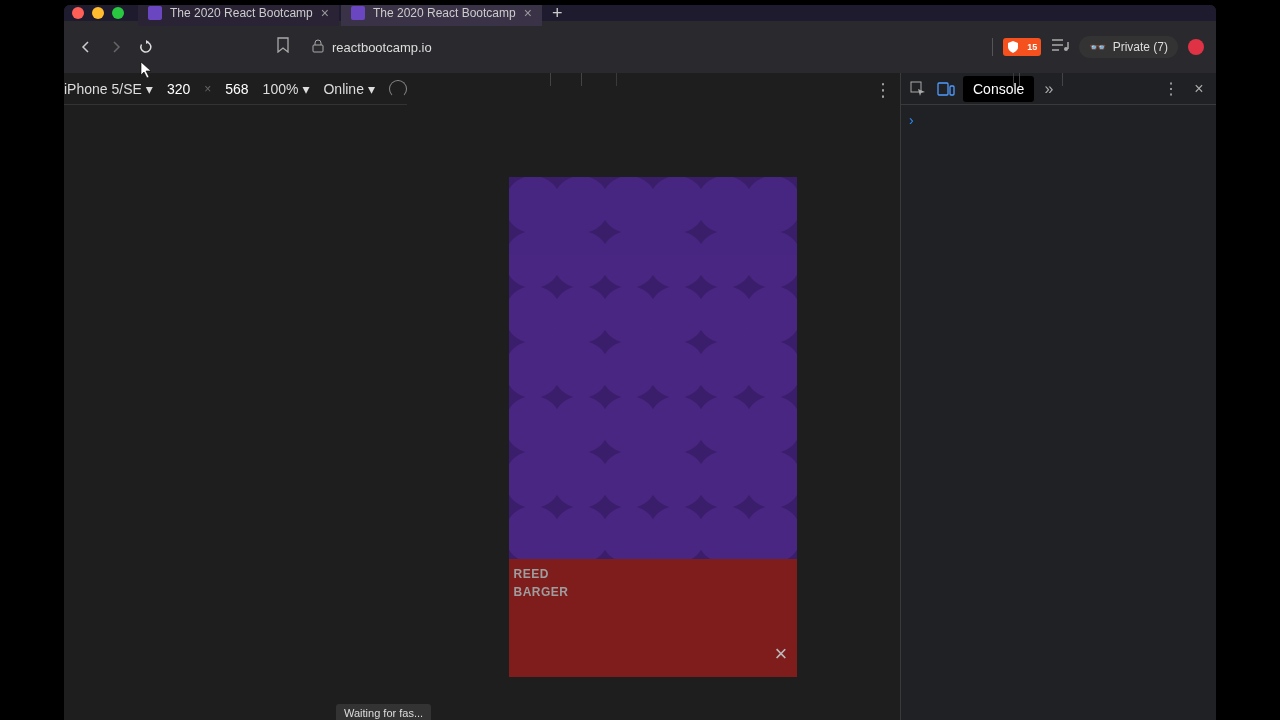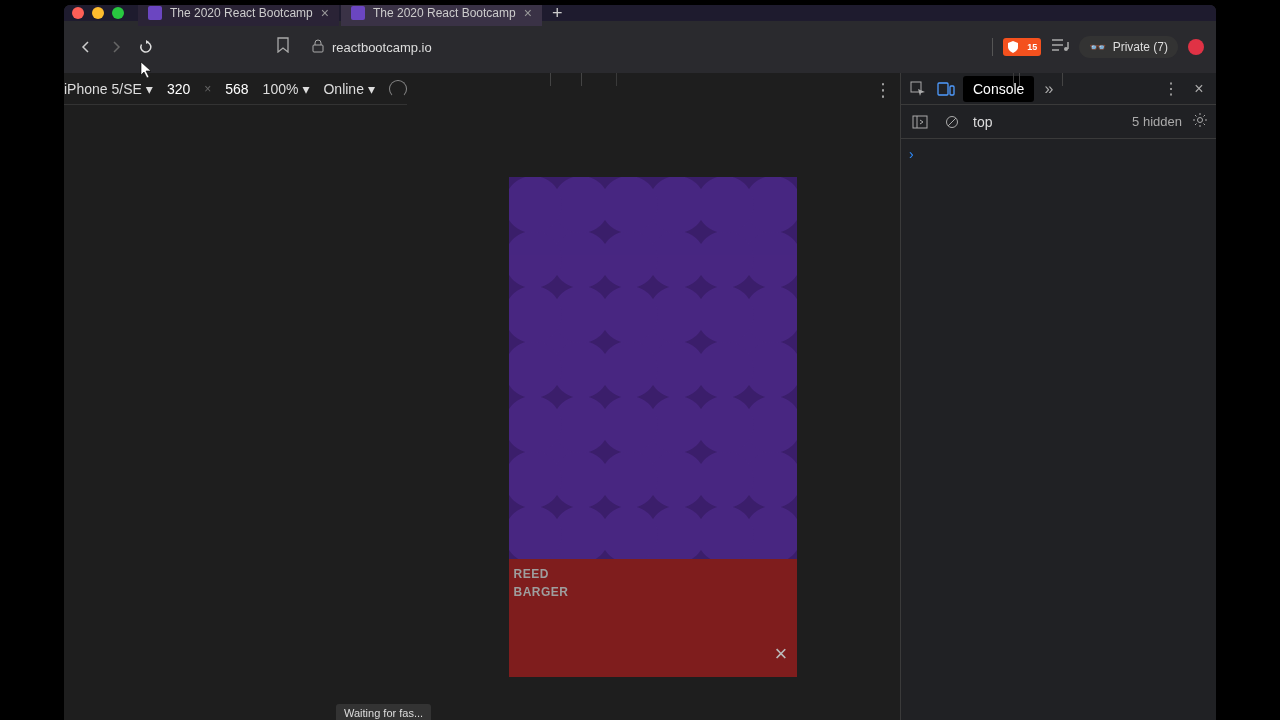--- a/index.html
+++ b/index.html
@@ -222,43 +222,20 @@
               <rect x="13" y="4" width="4" height="9" rx="1" stroke="#4f9cff" fill="none" stroke-width="1.3"></rect>
             </svg>
         </div>
         <div class="dt-tab active">Console</div>
         <span class="dt-overflow">»</span>
         <div class="dt-right">
           <span class="dt-icon">⋮</span>
           <span class="dt-icon">×</span>
         </div>
       </div>
-      <div class="dt-toolbar">
-        <span class="dt-icon">
-          <svg width="16" height="14" viewBox="0 0 16 14">
-              <rect x="1" y="1" width="14" height="12" stroke="#aaa" fill="none"></rect>
-              <line x1="5" y1="1" x2="5" y2="13" stroke="#aaa"></line>
-              <path d="M8 5 L11 7 L8 9" stroke="#aaa" fill="none"></path>
-            </svg>
-        </span>
-        <span class="dt-icon">
-          <svg width="14" height="14" viewBox="0 0 14 14">
-              <circle cx="7" cy="7" r="5.5" stroke="#aaa" fill="none"></circle>
-              <line x1="3" y1="11" x2="11" y2="3" stroke="#aaa"></line>
-            </svg>
-        </span>
-        <span class="dt-context">top</span>
-        <span class="dt-hidden">5 hidden</span>
-        <span class="dt-gear">
-          <svg width="16" height="16" viewBox="0 0 16 16">
-              <circle cx="8" cy="8" r="2.5" stroke="#aaa" fill="none"></circle>
-              <path d="M8 1 V3 M8 13 V15 M1 8 H3 M13 8 H15 M3 3 L4.5 4.5 M11.5 11.5 L13 13 M3 13 L4.5 11.5 M11.5 4.5 L13 3" stroke="#aaa"></path>
-            </svg>
-        </span>
-      </div>
       <div class="dt-console">
         <span class="prompt-caret">›</span>
       </div>
     </div>
 
   </div>
 
   <div class="cursor-pointer">
     <svg width="14" height="18" viewBox="0 0 14 18">
         <path d="M1 1 L1 14 L4 11 L7 17 L9 16 L6 10 L11 10 Z" fill="#fff" stroke="#000" stroke-width="0.6"></path>

